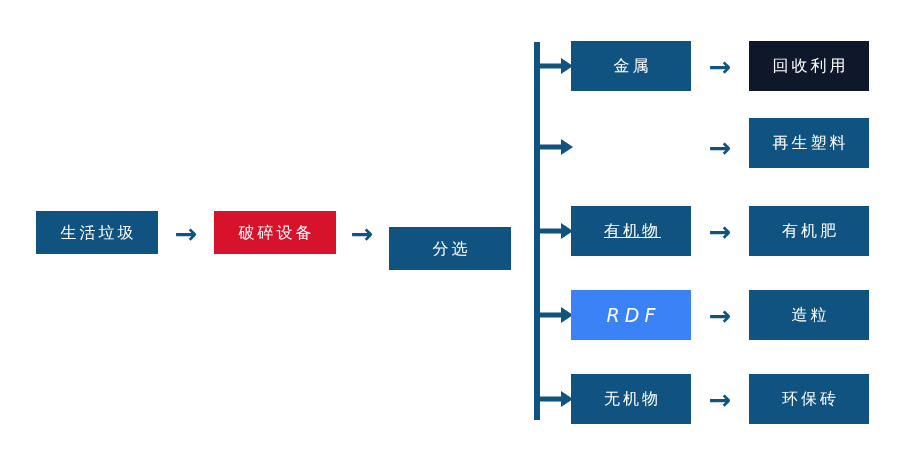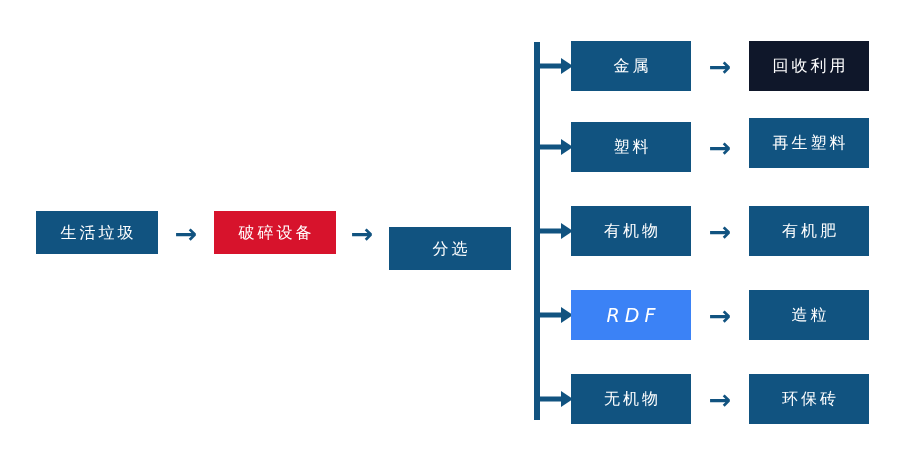--- a/index.html
+++ b/index.html
@@ -86,29 +86,28 @@
       </svg>
     </div>
     <div class="node" style="left: 571px; top: 41px; width: 120px; height: 50px; background: rgb(17, 83, 128);">金属</div>
     <div class="arrow" style="left: 697px; top: 46px; width: 46px; height: 40px;">→</div>
     <div class="node" style="left: 749px; top: 41px; width: 120px; height: 50px; background: #0f172a;">回收利用</div>
     <div class="branch-arrow" style="left: 539px; top: 134px; width: 34px; height: 26px;">
       <svg width="34" height="26" viewBox="0 0 34 26">
         <path d="M0 10.5 H22 V5 L34 13 L22 21 V15.5 H0 Z" fill="#115380"></path>
       </svg>
     </div>
-    <div class="node" style="left: 571px; top: 122px; width: 120px; height: 50px; background: rgb(17, 83, 128);">塑料</div>
     <div class="arrow" style="left: 697px; top: 127px; width: 46px; height: 40px;">→</div>
     <div class="node" style="left: 749px; top: 118px; width: 120px; height: 50px; background: rgb(17, 83, 128);">再生塑料</div>
     <div class="branch-arrow" style="left: 539px; top: 218px; width: 34px; height: 26px;">
       <svg width="34" height="26" viewBox="0 0 34 26">
         <path d="M0 10.5 H22 V5 L34 13 L22 21 V15.5 H0 Z" fill="#115380"></path>
       </svg>
     </div>
-    <div class="node" style="left: 571px; top: 206px; width: 120px; height: 50px; background: rgb(17, 83, 128);">有机物</div>
+    <div class="node" style="left: 571px; top: 206px; width: 120px; height: 50px; background: rgb(17, 83, 128); text-decoration: underline;">有机物</div>
     <div class="arrow" style="left: 697px; top: 211px; width: 46px; height: 40px;">→</div>
     <div class="node" style="left: 749px; top: 206px; width: 120px; height: 50px; background: rgb(17, 83, 128);">有机肥</div>
     <div class="branch-arrow" style="left: 539px; top: 302px; width: 34px; height: 26px;">
       <svg width="34" height="26" viewBox="0 0 34 26">
         <path d="M0 10.5 H22 V5 L34 13 L22 21 V15.5 H0 Z" fill="#115380"></path>
       </svg>
     </div>
     <div class="node latin" style="left: 571px; top: 290px; width: 120px; height: 50px; background: #3b82f6; font-style: italic;">RDF</div>
     <div class="arrow" style="left: 697px; top: 295px; width: 46px; height: 40px;">→</div>
     <div class="node" style="left: 749px; top: 290px; width: 120px; height: 50px; background: rgb(17, 83, 128);">造粒</div>

